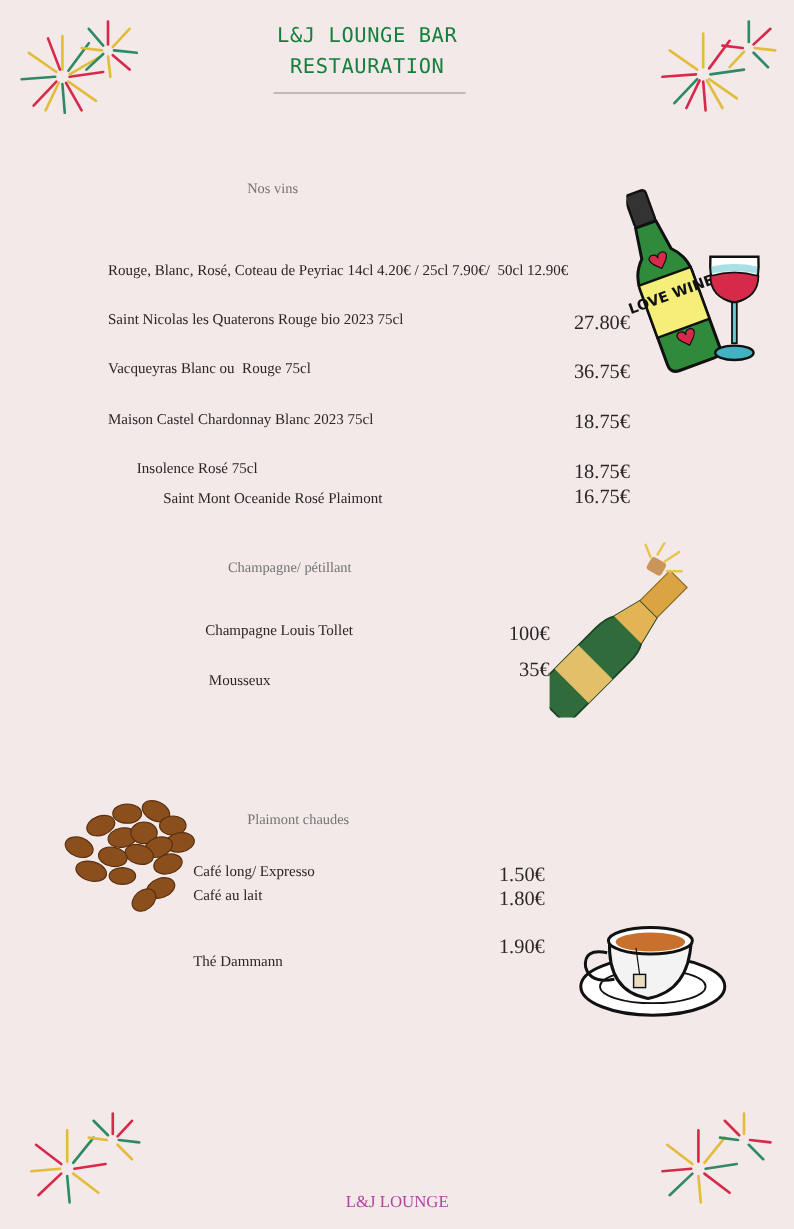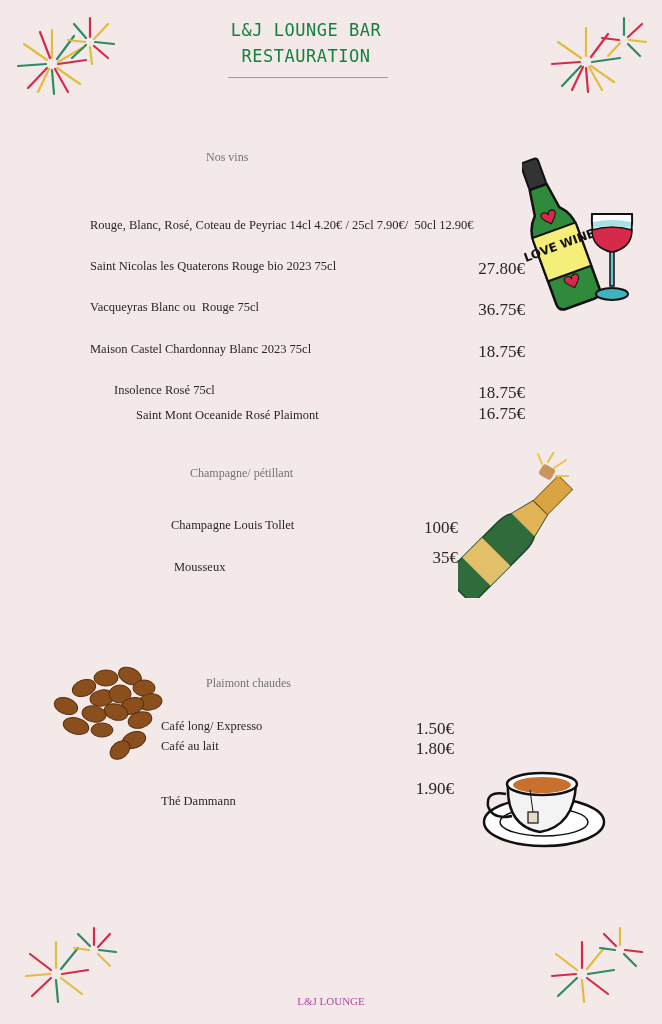--- a/index.html
+++ b/index.html
@@ -5,21 +5,21 @@
   html, body { margin:0; padding:0; }
   body { width:662px; height:1024px; background:#f4e9e9; position:relative; overflow:hidden;
          font-family:"DejaVu Serif", serif; color:#2e2a2a; }
   .abs { position:absolute; }
   .title { left:0; width:612px; text-align:center; font-family:"DejaVu Sans Mono","Liberation Mono",monospace;
            color:#15803d; font-size:17px; letter-spacing:0.5px; }
   .rule { left:228px; top:77px; width:160px; height:1px; background:#9f9a9a; }
   .sec { color:#737373; font-size:12px; font-family:"Liberation Serif",serif; }
   .item { font-size:12.5px; font-family:"Liberation Serif","DejaVu Serif",serif; color:#2a2626; white-space:pre; }
   .price { font-size:17px; font-family:"Liberation Serif","DejaVu Serif",serif; color:#2a2626; text-align:right; }
-  .footer { left:0; width:662px; top:995px; text-align:center; color:#b146a0; font-size:11px; font-family:"Liberation Serif",serif; }
+  .footer { left:0; width:662px; top:995px; text-align:center; color:#b146a0; font-size:14px; font-family:"Liberation Serif",serif; }
   svg { display:block; }
 </style>
 </head>
 <body>
 
 <div class="abs" style="left:14px;top:14px;">
   <svg width="104" height="82" viewBox="0 0 104 82">
     <g stroke-width="2.2" stroke-linecap="round">
       <g transform="translate(38,50)">
         <line x1="0" y1="-6" x2="0" y2="-34" stroke="#e2bd3c"></line>

